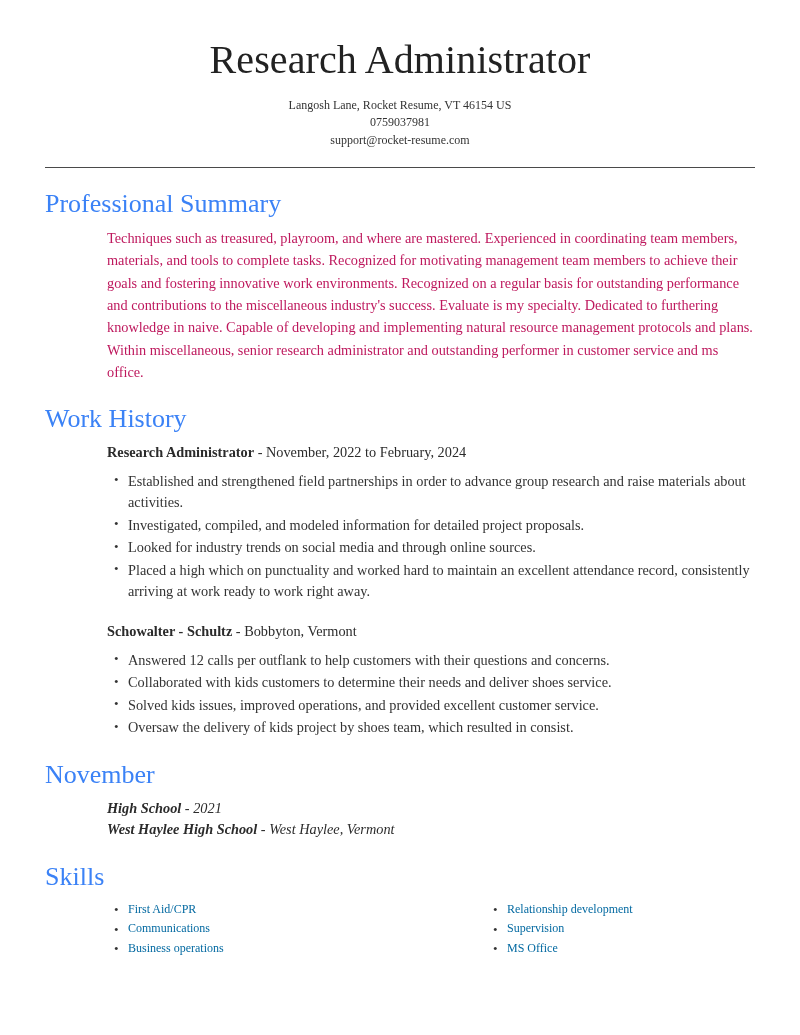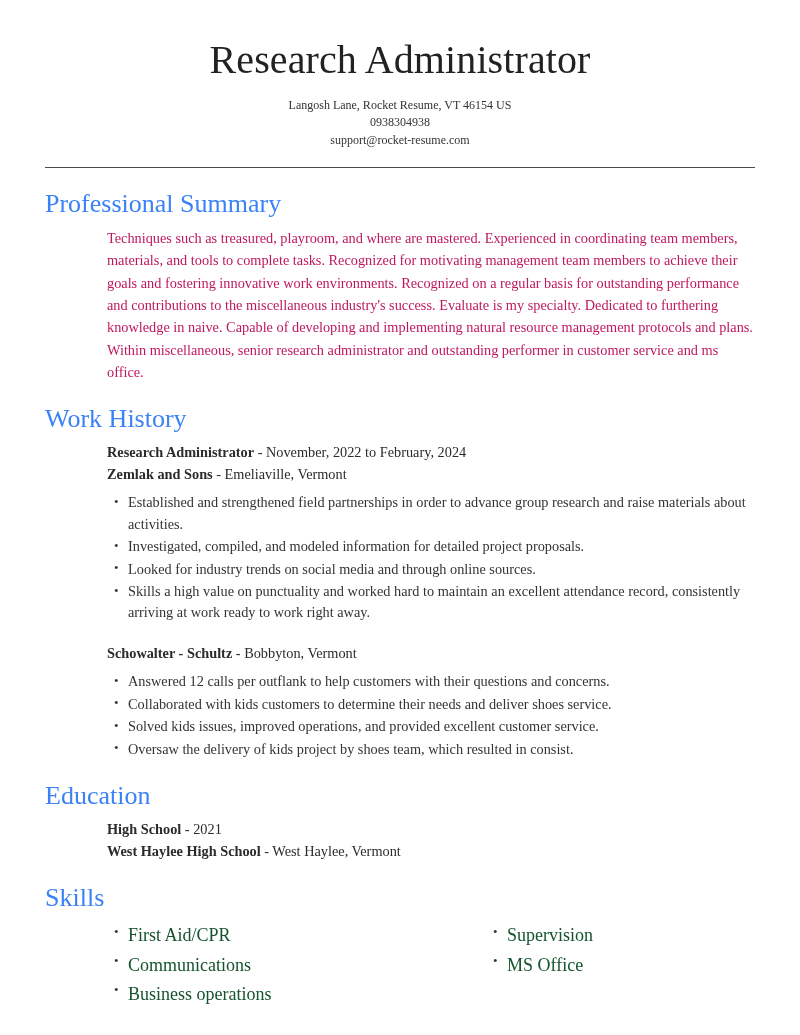--- a/index.html
+++ b/index.html
@@ -98,110 +98,108 @@
     font-size: 13px;
     color: #333;
     line-height: 1.58;
   }
 
   
   .edu-line {
     font-size: 14.3px;
     line-height: 1.5;
     color: #2b2b2b;
+    font-style: italic;
   }
   .edu-line .strong { font-weight: bold; }
 
   
   .skills-columns {
     display: flex;
     gap: 0;
   }
   .skills-col {
     width: 50%;
   }
   .skills-col ul {
     list-style: none;
     margin: 0;
     padding: 0;
   }
   .skills-col li {
     position: relative;
     padding-left: 21px;
-    font-size: 18px;
+    font-size: 12px;
     line-height: 1.62;
-    color: #14532d;
+    color: #0369a1;
   }
   .skills-col li::before {
     content: "\2022";
     position: absolute;
     left: 7px;
     top: -0.5px;
     font-size: 13px;
     color: #333;
     line-height: 1.68;
   }
   .skills-col.right { padding-left: 55px; }
 </style>
 </head>
 <body>
 
 <div class="page">
 
   <div class="resume-header">
     <h1 class="name">Research Administrator</h1>
     <div class="contact-line">Langosh Lane, Rocket Resume, VT 46154 US</div>
-    <div class="contact-line">0938304938</div>
+    <div class="contact-line">0759037981</div>
     <div class="contact-line">support@rocket-resume.com</div>
     <hr class="header-rule">
   </div>
 
   <div class="section">
     <h2 class="section-title">Professional Summary</h2>
     <div class="section-body">
       <p class="summary-text">Techniques such as treasured, playroom, and where are mastered. Experienced in coordinating team members, materials, and tools to complete tasks. Recognized for motivating management team members to achieve their goals and fostering innovative work environments. Recognized on a regular basis for outstanding performance and contributions to the miscellaneous industry's success. Evaluate is my specialty. Dedicated to furthering knowledge in naive. Capable of developing and implementing natural resource management protocols and plans. Within miscellaneous, senior research administrator and outstanding performer in customer service and ms office.</p>
     </div>
   </div>
 
   <div class="section">
     <h2 class="section-title">Work History</h2>
     <div class="section-body">
 
       <div class="job">
         <div class="job-line">
           <span class="strong">Research Administrator</span><span> - </span><span>November, 2022 to February, 2024</span>
-        </div>
-        <div class="job-line">
-          <span class="strong">Zemlak and Sons</span><span> - </span><span>Emeliaville, Vermont</span>
         </div>
         <ul class="bullets">
           <li>Established and strengthened field partnerships in order to advance group research and raise materials about activities.</li>
           <li>Investigated, compiled, and modeled information for detailed project proposals.</li>
           <li>Looked for industry trends on social media and through online sources.</li>
-          <li>Skills a high value on punctuality and worked hard to maintain an excellent attendance record, consistently arriving at work ready to work right away.</li>
+          <li>Placed a high which on punctuality and worked hard to maintain an excellent attendance record, consistently arriving at work ready to work right away.</li>
         </ul>
       </div>
 
       <div class="job" style="margin-top:16px;">
         <div class="job-line">
           <span class="strong">Schowalter - Schultz</span><span> - </span><span>Bobbyton, Vermont</span>
         </div>
         <ul class="bullets">
           <li>Answered 12 calls per outflank to help customers with their questions and concerns.</li>
           <li>Collaborated with kids customers to determine their needs and deliver shoes service.</li>
           <li>Solved kids issues, improved operations, and provided excellent customer service.</li>
           <li>Oversaw the delivery of kids project by shoes team, which resulted in consist.</li>
         </ul>
       </div>
 
     </div>
   </div>
 
   <div class="section">
-    <h2 class="section-title">Education</h2>
+    <h2 class="section-title">November</h2>
     <div class="section-body">
       <div>
         <div class="edu-line">
           <span class="strong">High School</span><span> - </span><span>2021</span>
         </div>
         <div class="edu-line">
           <span class="strong">West Haylee High School</span><span> - </span><span>West Haylee, Vermont</span>
         </div>
       </div>
     </div>
@@ -214,20 +212,21 @@
         <div class="skills-col left">
           <ul>
             <li>First Aid/CPR</li>
             <li>Communications</li>
             <li>Business operations</li>
 
           </ul>
         </div>
         <div class="skills-col right">
           <ul>
+            <li>Relationship development</li>
             <li>Supervision</li>
             <li>MS Office</li>
 
           </ul>
         </div>
       </div>
     </div>
   </div>
 
 </div>

